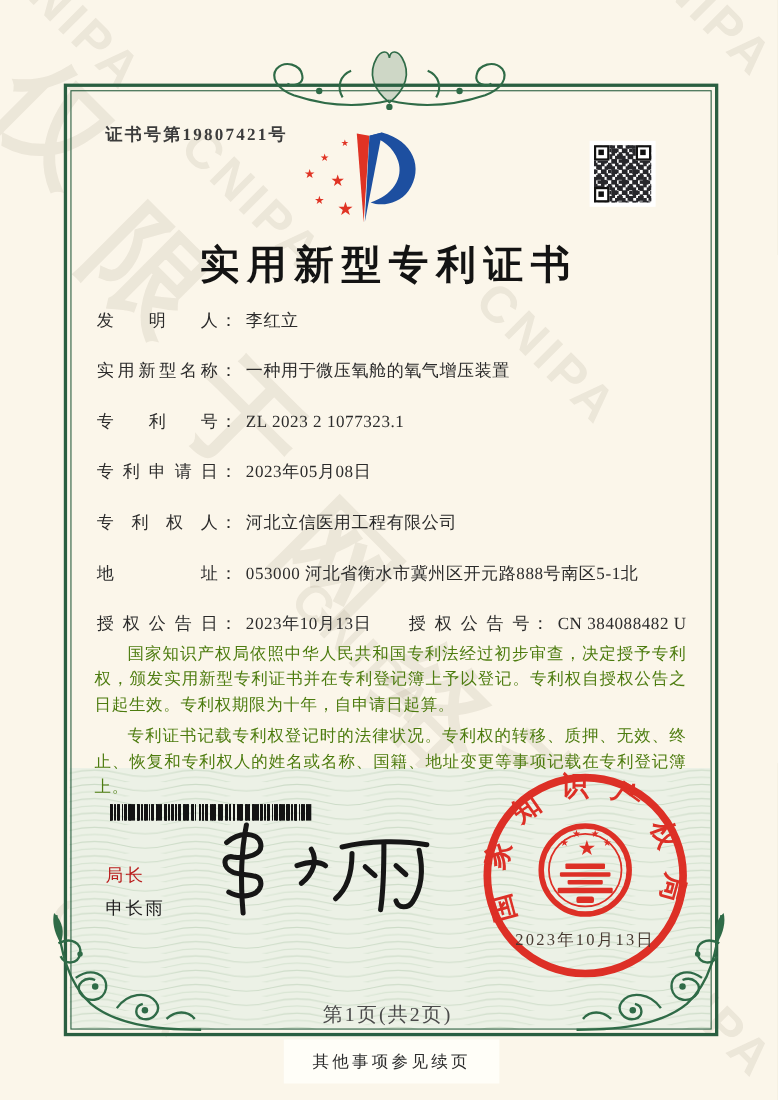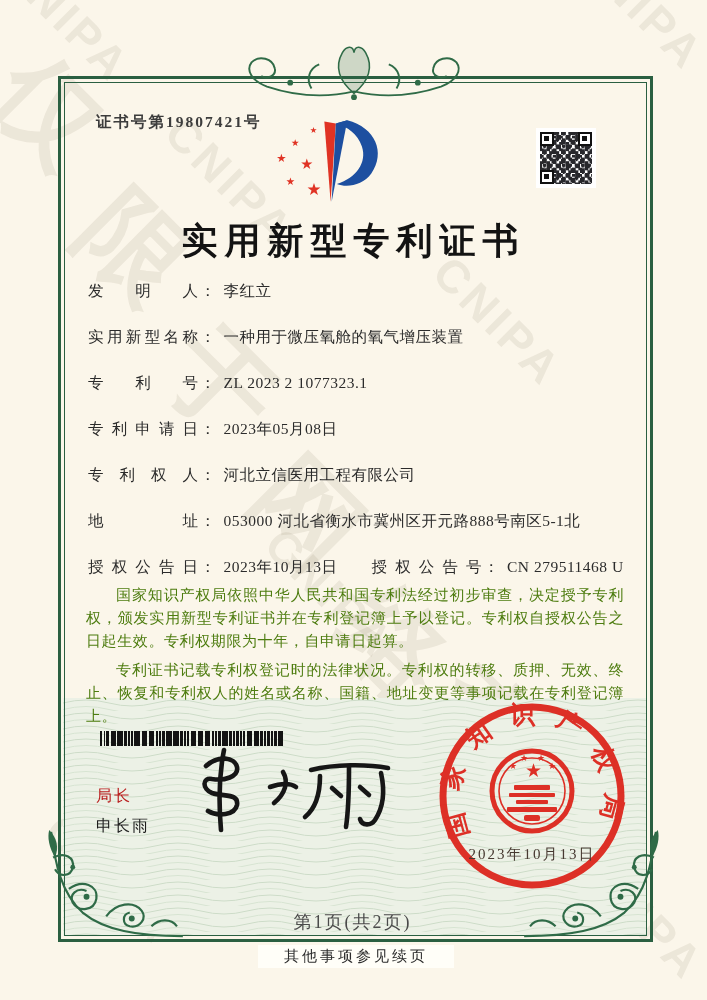--- a/index.html
+++ b/index.html
@@ -55,21 +55,21 @@
   .sig-role{position:absolute;left:96px;top:786px;font-size:16px;z-index:2;color:#b91c1c;
             font-family:"Liberation Sans","DejaVu Sans",sans-serif;letter-spacing:2px;}
   .sig-name{position:absolute;left:96px;top:816px;font-size:16px;z-index:2;color:#1c1c1c;
             font-family:"Liberation Sans","DejaVu Sans",sans-serif;letter-spacing:2px;}
   .sig-script{position:absolute;left:190px;top:742px;width:215px;height:100px;z-index:2;}
   
   .seal{position:absolute;left:437px;top:701px;width:190px;height:190px;z-index:4;opacity:.94;}
   
   .page-info{position:absolute;left:58px;width:589px;top:910px;text-align:center;z-index:2;
              font-size:18px;letter-spacing:2px;color:#4a4a4a;}
-  .cont-box{position:absolute;left:258px;top:945px;width:196px;height:23px;background:#fffef8;z-index:2;
+  .cont-box{position:absolute;left:258px;top:945px;width:196px;height:40px;background:#fffef8;z-index:2;
             display:flex;align-items:center;justify-content:center;
             font-size:15px;letter-spacing:3px;color:#2c2c2c;}
   
   .orn-top{position:absolute;left:238px;top:42px;width:232px;height:64px;z-index:6;}
   .orn-bl{position:absolute;left:42px;top:828px;width:150px;height:116px;z-index:6;}
   .orn-br{position:absolute;left:515px;top:828px;width:150px;height:116px;z-index:6;transform:scaleX(-1);}
 </style>
 </head>
 <body>
 
@@ -149,21 +149,21 @@
     <div class="field-row">
       <span class="flabel">专利申请日</span><span class="fcolon">：</span><span class="fvalue">2023年05月08日</span>
     </div>
     <div class="field-row">
       <span class="flabel">专利权人</span><span class="fcolon">：</span><span class="fvalue">河北立信医用工程有限公司</span>
     </div>
     <div class="field-row">
       <span class="flabel">地址</span><span class="fcolon">：</span><span class="fvalue">053000 河北省衡水市冀州区开元路888号南区5-1北</span>
     </div>
     <div class="field-row">
-      <span><span class="flabel">授权公告日</span><span class="fcolon">：</span><span class="fvalue">2023年10月13日</span></span><span class="field-pair2"><span class="flabel">授权公告号</span><span class="fcolon">：</span><span class="fvalue">CN 279511468 U</span></span>
+      <span><span class="flabel">授权公告日</span><span class="fcolon">：</span><span class="fvalue">2023年10月13日</span></span><span class="field-pair2"><span class="flabel">授权公告号</span><span class="fcolon">：</span><span class="fvalue">CN 384088482 U</span></span>
     </div>
   </div>
 
   <div class="paras">
     <p>国家知识产权局依照中华人民共和国专利法经过初步审查，决定授予专利权，颁发实用新型专利证书并在专利登记簿上予以登记。专利权自授权公告之日起生效。专利权期限为十年，自申请日起算。</p>
     <p>专利证书记载专利权登记时的法律状况。专利权的转移、质押、无效、终止、恢复和专利权人的姓名或名称、国籍、地址变更等事项记载在专利登记簿上。</p>
   </div>
 
   <div class="barcode"></div>
 

